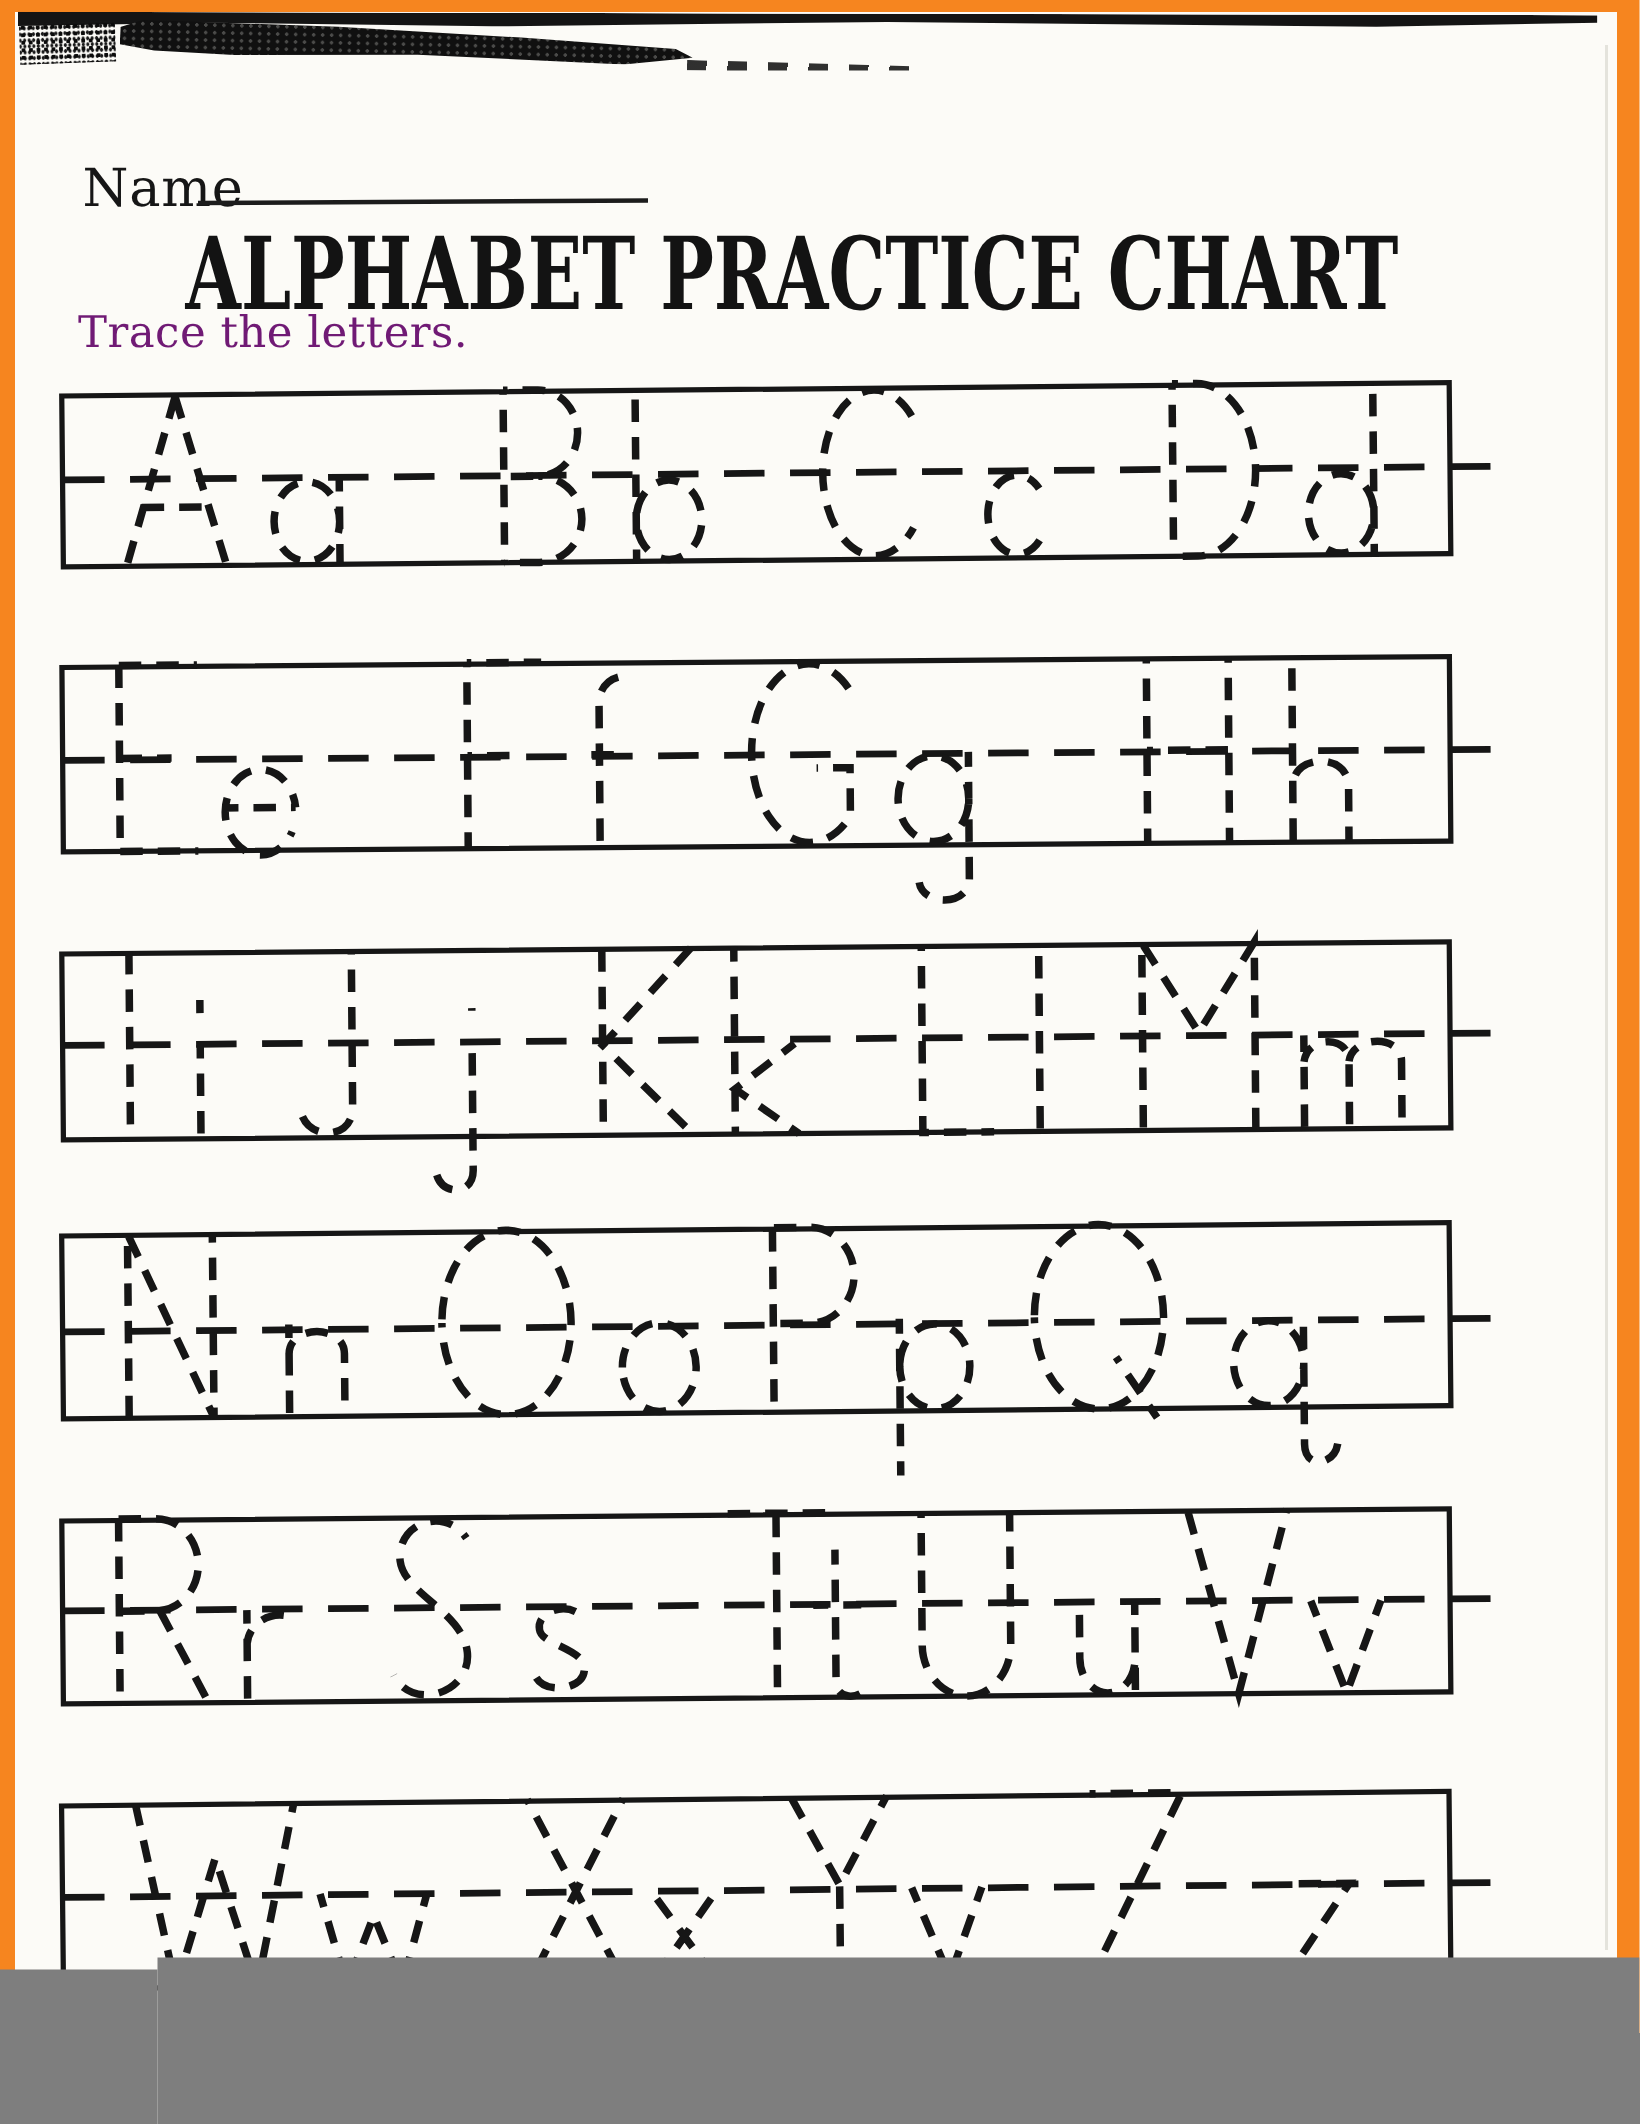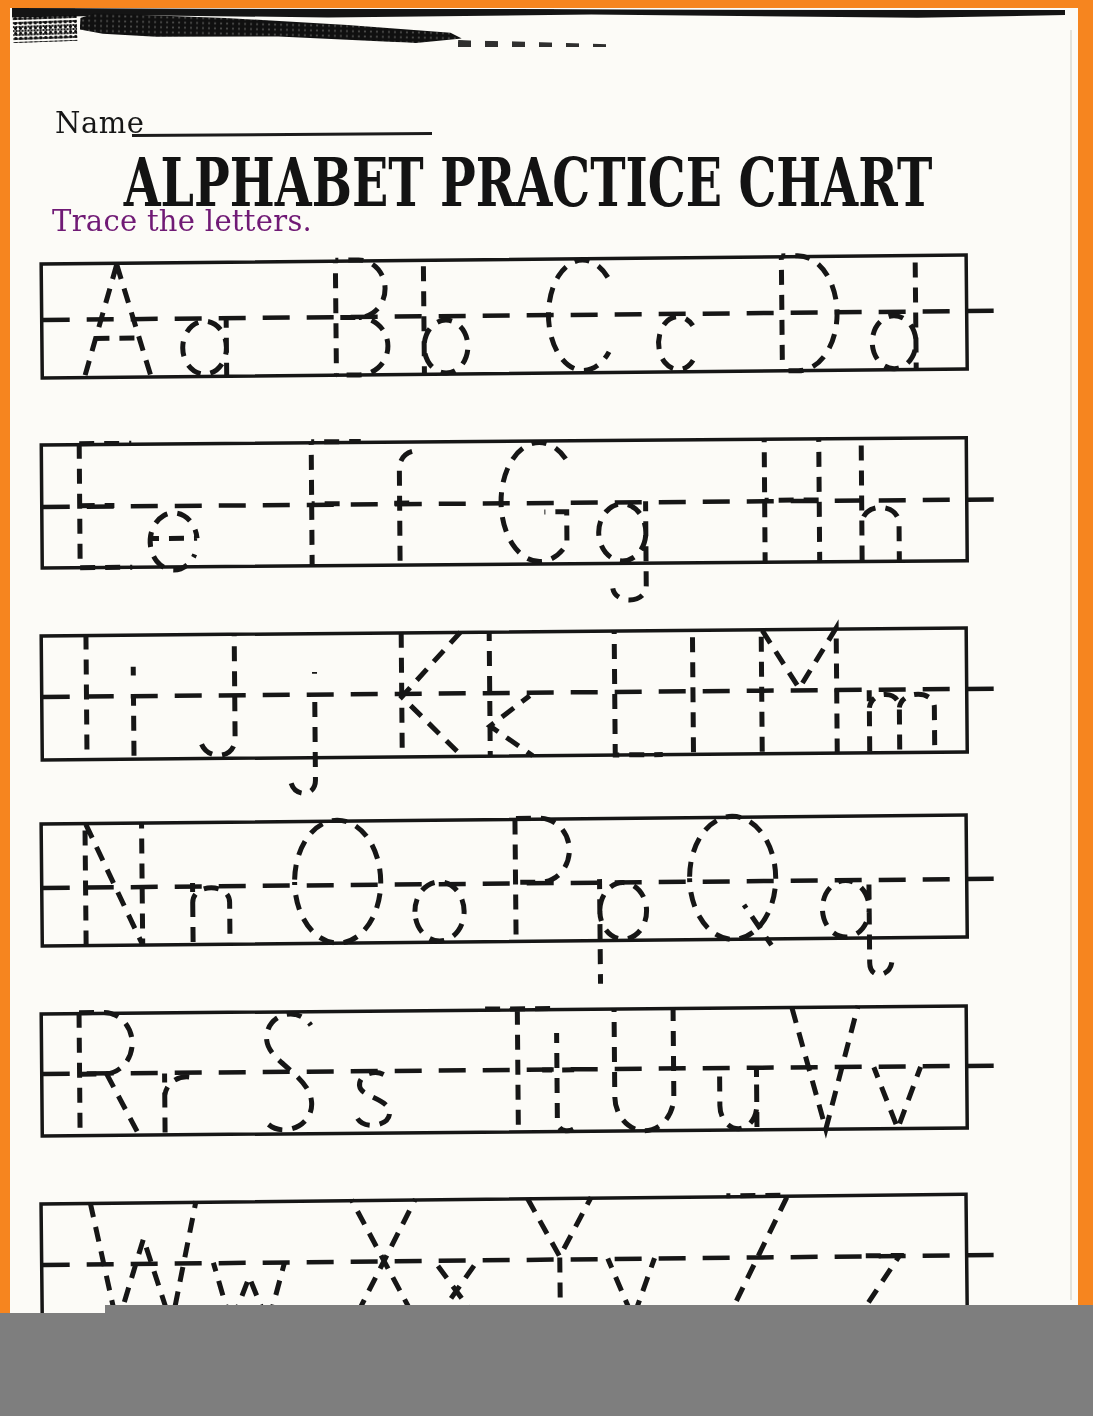--- a/index.html
+++ b/index.html
@@ -40,21 +40,21 @@
   }
   .band-tail{
     position:absolute;left:458px;top:41px;width:150px;height:7px;
     background:repeating-linear-gradient(90deg,rgba(12,12,12,.85) 0 13px,rgba(12,12,12,0) 13px 27px);
     transform:rotate(0.8deg);
     clip-path:polygon(0 0,100% 30%,100% 70%,0 100%);
   }
   
   .name-label{
     position:absolute;left:55px;top:106px;
-    font-size:29px;color:#161616;letter-spacing:.5px;
+    font-size:35px;color:#161616;letter-spacing:.5px;
   }
   .name-line{
     position:absolute;left:132px;top:133px;width:300px;height:0;
     border-top:3.5px solid #1c1c1c;transform:rotate(-0.35deg);
   }
   .title{
     position:absolute;left:528px;top:143px;margin:0;
     font-weight:bold;font-size:67px;color:#131313;
     white-space:nowrap;letter-spacing:0px;
     transform:translateX(-50%) scaleX(0.71);transform-origin:center top;

